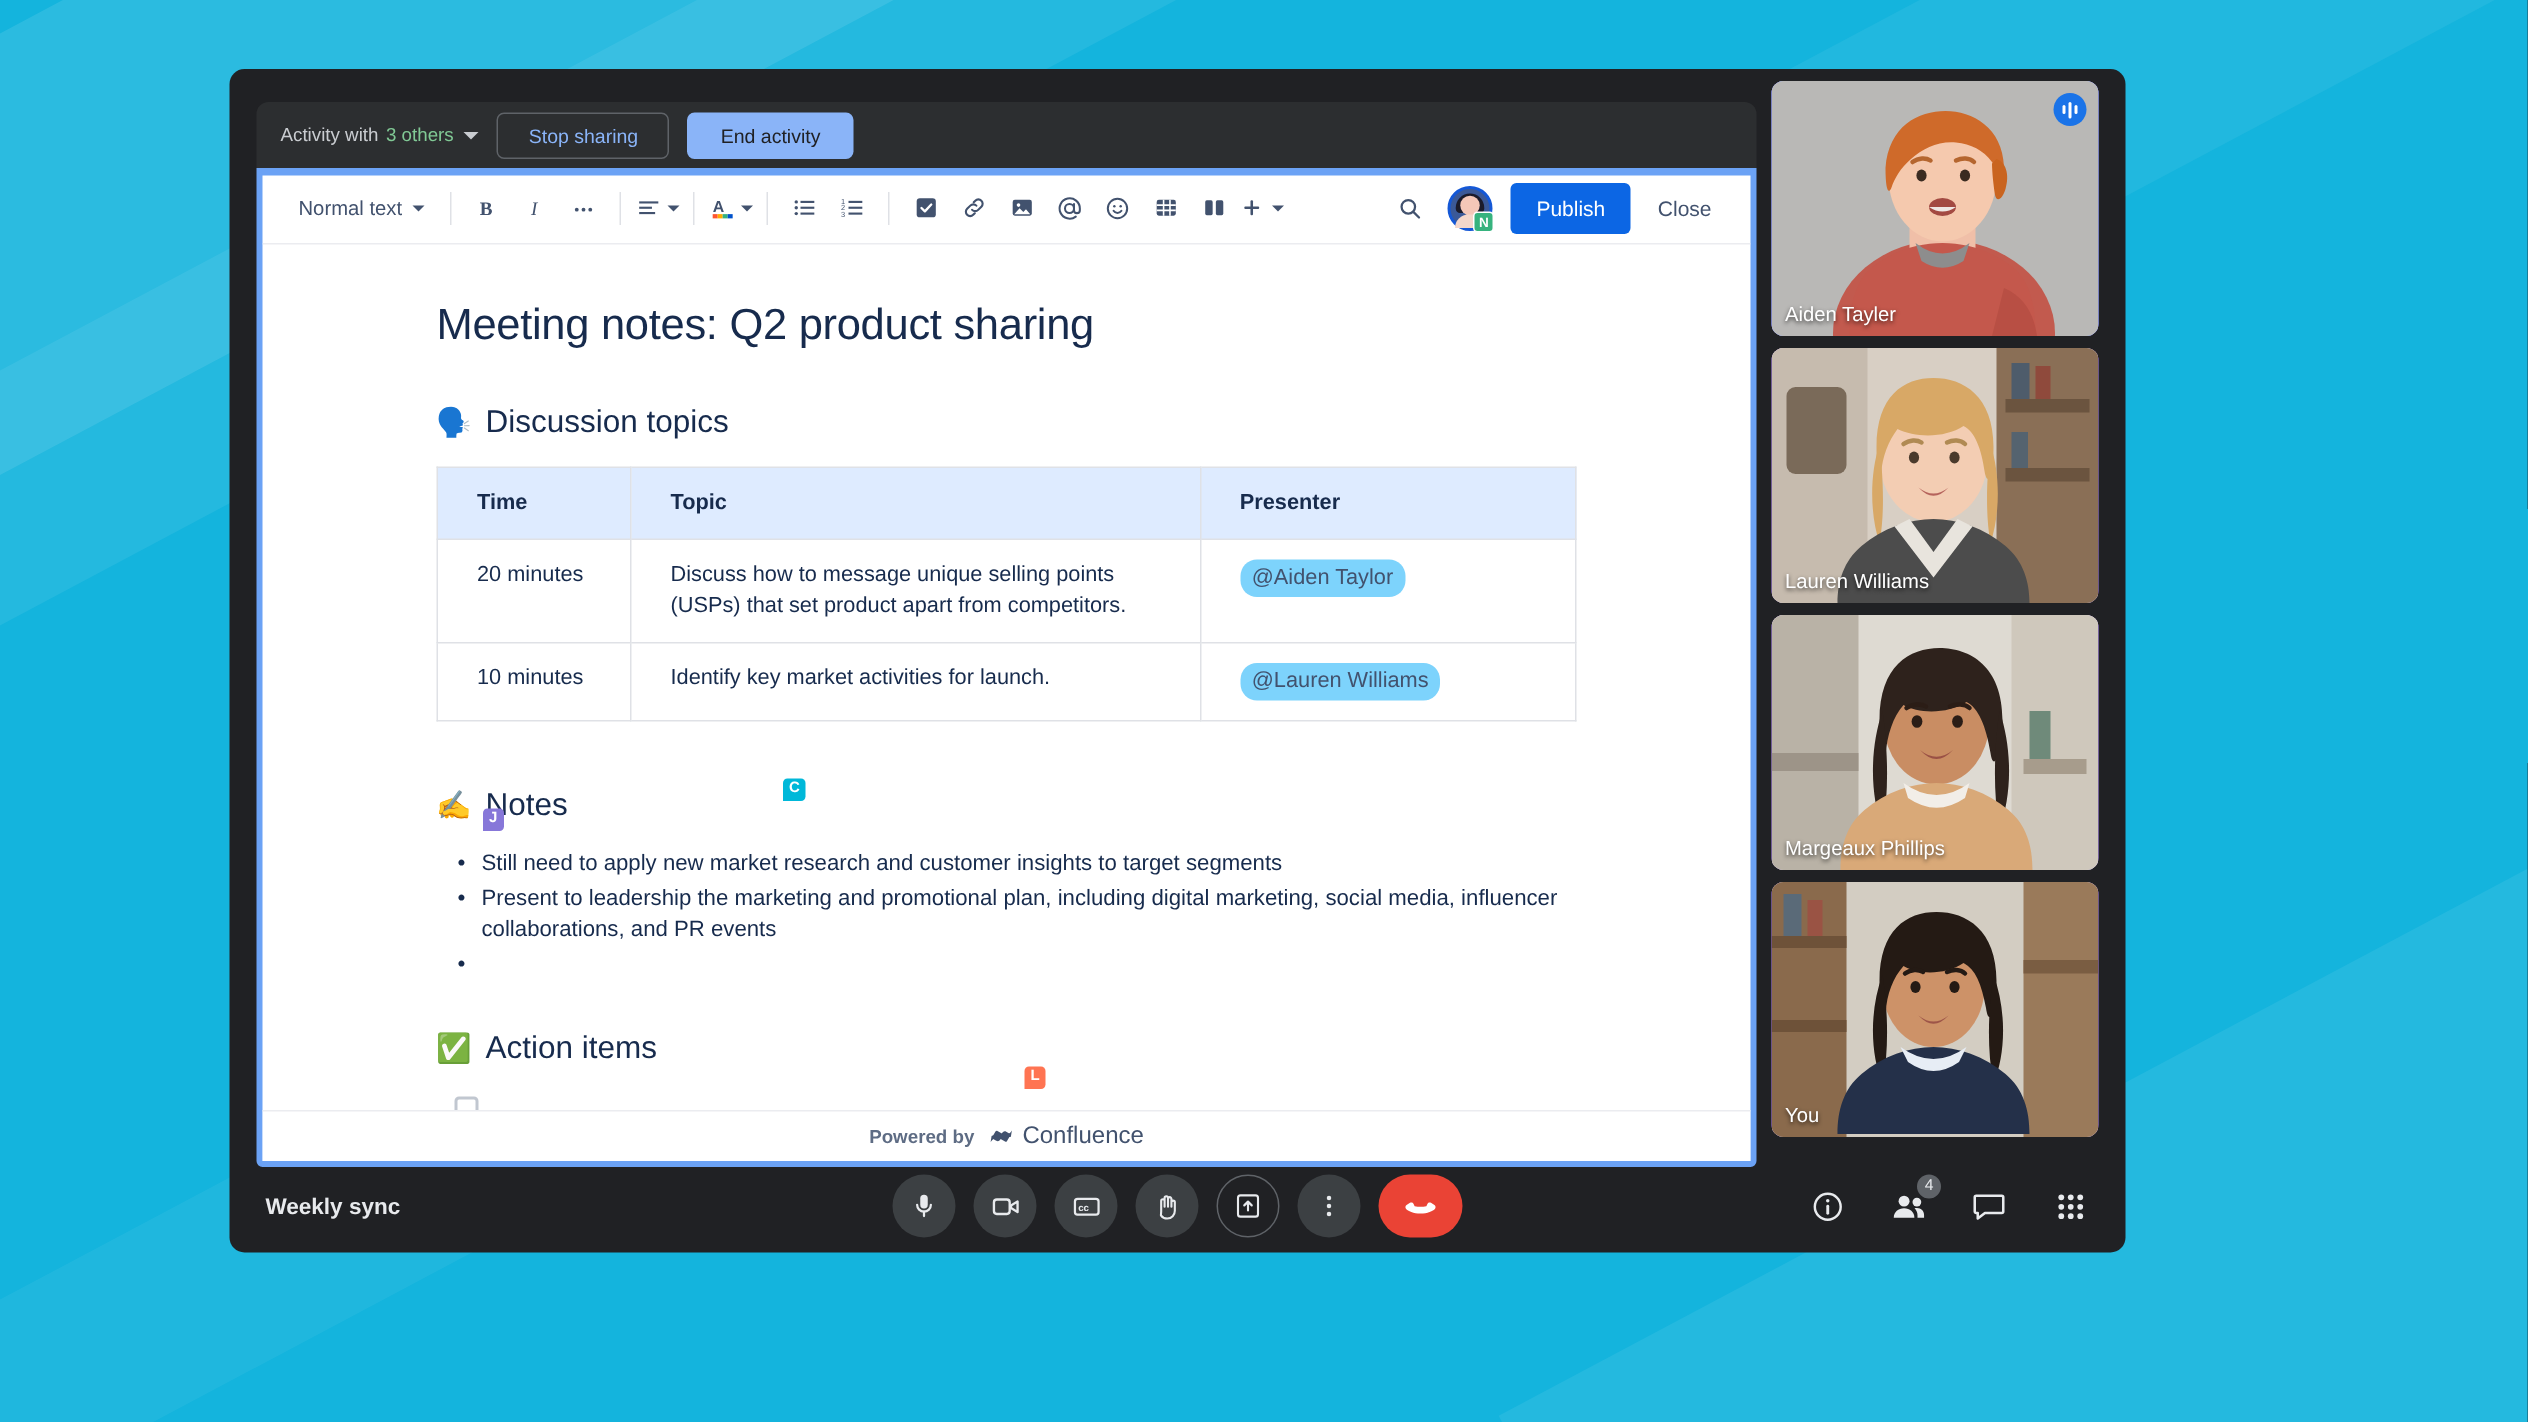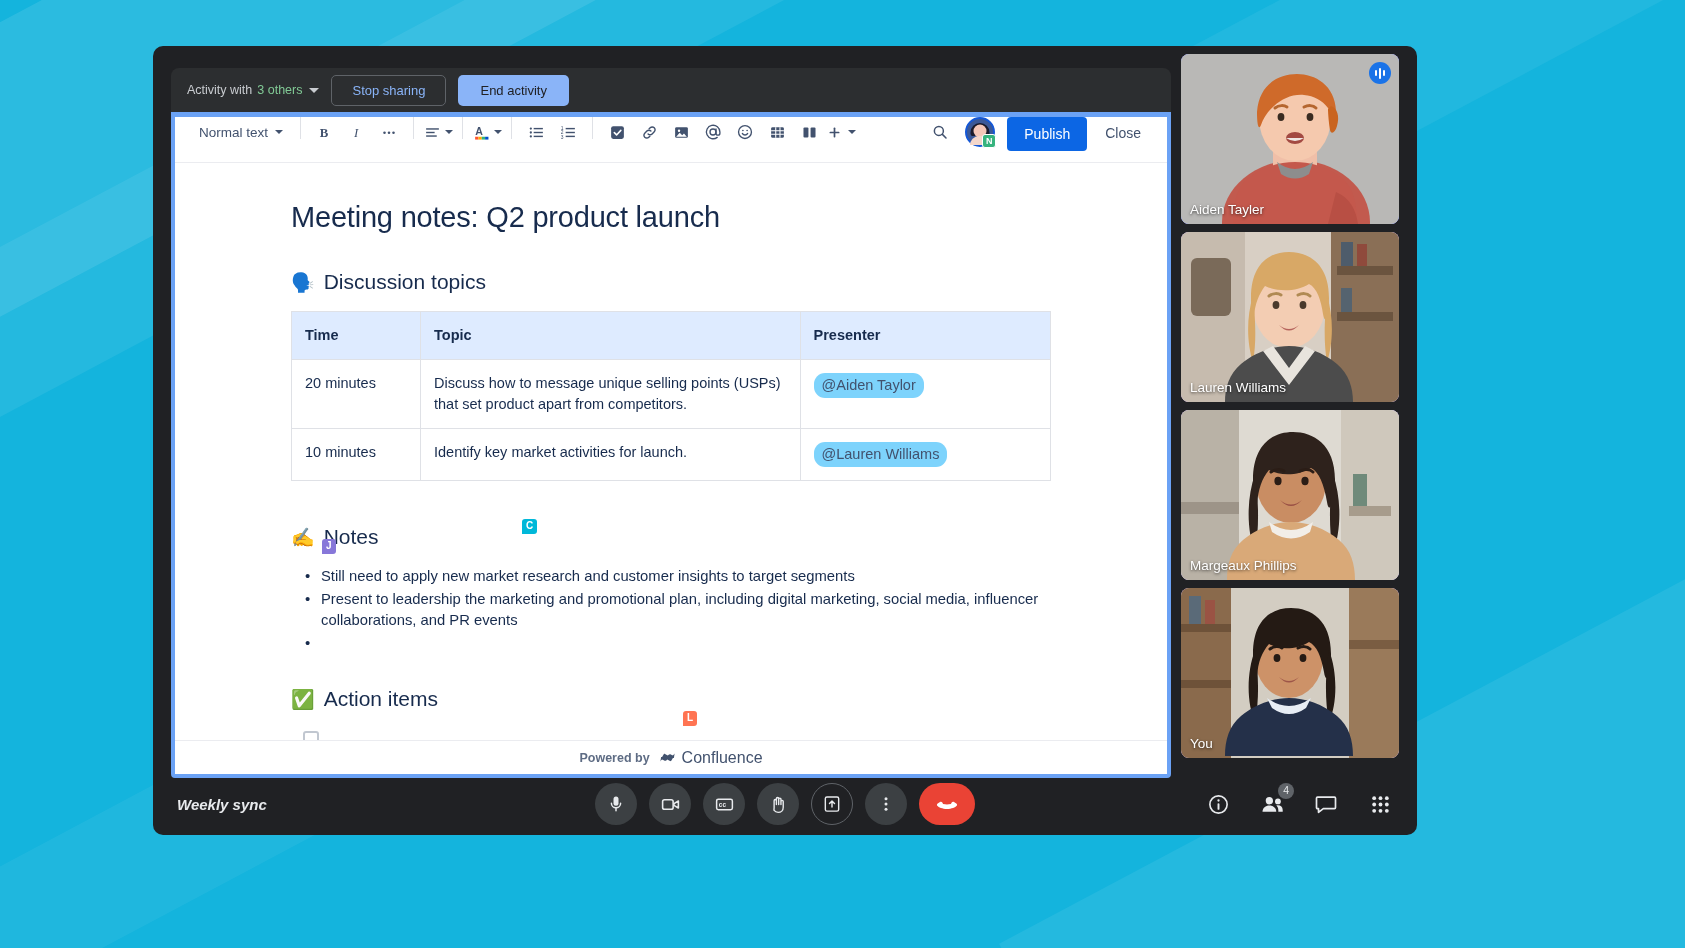--- a/index.html
+++ b/index.html
@@ -69,21 +69,21 @@
     border: 4px solid #6ba2f5;
     border-top: 5px solid #6ba2f5;
     border-radius: 0 0 4px 4px;
     position: relative;
     overflow: hidden;
   }
 
   
   .editor-toolbar {
     height: 46px;
-    display: flex; align-items: flex-start;
+    display: flex; align-items: center;
     padding: 0 14px 2px 14px;
     border-bottom: 1px solid #ebecf0;
     gap: 2px;
   }
   .tb-item {
     display: flex; align-items: center; justify-content: center;
     height: 30px; min-width: 30px; border-radius: 4px; cursor: pointer;
     color: #42526e;
   }
   .tb-text { padding: 0 8px 0 10px; font-size: 13.5px; color: #42526e; gap: 7px; }
@@ -126,21 +126,21 @@
   }
   .sec-head {
     font-size: 21px; color: #172b4d; display: flex; align-items: center; gap: 9px;
     margin-bottom: 17px;
   }
   .sec-emoji { font-size: 19px; line-height: 1; }
 
   table.topics { width: 100%; border-collapse: collapse; margin-bottom: 44px; }
   table.topics th, table.topics td {
     border: 1px solid #dfe1e6; text-align: left; vertical-align: top;
-    padding: 13px 13px; font-size: 14.5px; color: #172b4d; line-height: 1.45;
+    padding: 13px 26px; font-size: 14.5px; color: #172b4d; line-height: 1.45;
   }
   table.topics th { background: #deebff; font-weight: bold; font-size: 14.5px; }
   .col-time { width: 17%; }
   .col-topic { width: 50%; }
   .col-presenter { width: 33%; margin-top: 23px; }
   .mention {
     background: #7dd3fc; border-radius: 11px; padding: 2px 8px; font-size: 14.5px;
     color: #42526e; display: inline-block;
   }
 
@@ -204,21 +204,21 @@
 
   
   .portrait { position: absolute; inset: 0; }
 
   
   .bottombar {
     position: absolute; left: 0; right: 0; bottom: 0; height: 62px;
     display: flex; align-items: center;
   }
   .meeting-name {
-    position: absolute; left: 24px; color: #e8eaed; font-size: 15px; font-weight: bold; font-style: italic;
+    position: absolute; left: 24px; color: #e8eaed; font-size: 15px; font-weight: bold;
   }
   .ctrl-center {
     position: absolute; left: 50%; transform: translateX(-50%);
     display: flex; align-items: center; gap: 12px;
   }
   .ctrl {
     width: 42px; height: 42px; border-radius: 50%; background: #3c4043;
     display: flex; align-items: center; justify-content: center; cursor: pointer;
     border: none;
   }
@@ -424,21 +424,21 @@
           <span class="status">N</span>
         </div>
 
         <button class="btn-publish">Publish</button>
         <button class="btn-close">Close</button>
       </div>
 
       <div class="doc-scroll">
         <div class="doc">
 
-          <h1 class="doc-title">Meeting notes: Q2 product launch</h1>
+          <h1 class="doc-title">Meeting notes: Q2 product sharing</h1>
 
           <div class="sec-head">
             <span class="sec-emoji">🗣️</span>
             <span>Discussion topics</span>
           </div>
 
           <table class="topics">
             <thead>
               <tr>
                 <th class="col-time">Time</th>

